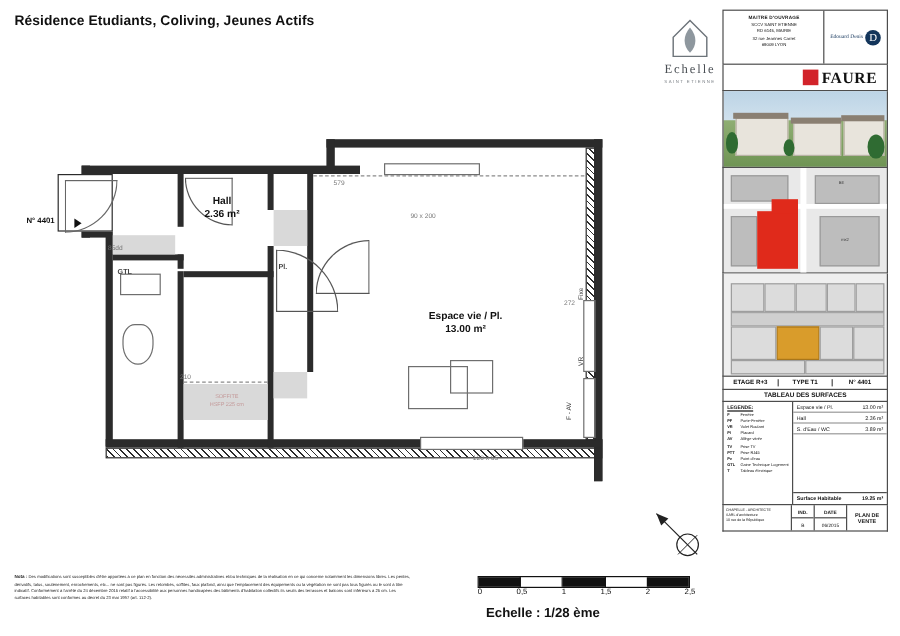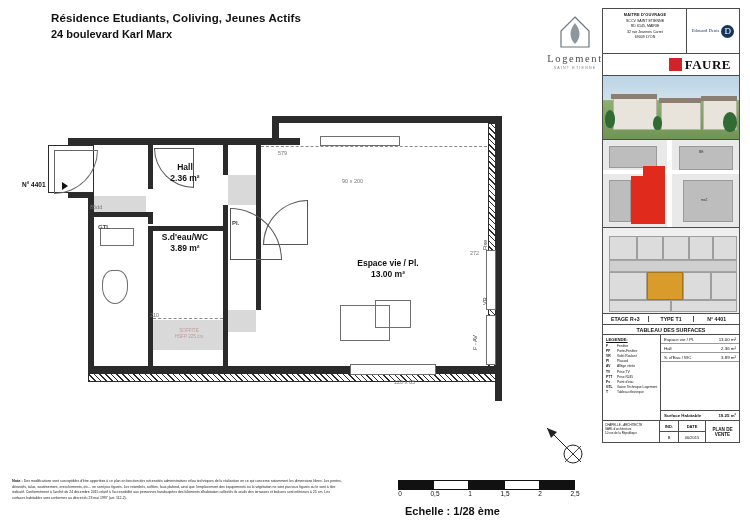--- a/index.html
+++ b/index.html
@@ -7,21 +7,21 @@
     width:750px;height:530px;
     background:#ffffff;
     font-family:"Liberation Sans", sans-serif;
     color:#111;
     position:relative;
     overflow:hidden;
   }
   .sheet{position:absolute;inset:0;}
 
   
-  .addr{position:absolute;left:12px;top:10px;line-height:1.45;margin-left:39px;}
+  .addr{position:absolute;left:12px;top:10px;line-height:1.45;}
   .addr .l1{font-size:11.5px;font-weight:bold;letter-spacing:.1px;}
   .addr .l2,.addr .l3{font-size:11px;font-weight:bold;}
 
   
   .harmony{position:absolute;left:535px;top:14px;width:80px;text-align:center;}
   .harmony .mark{width:40px;height:36px;margin:0 auto;}
   .harmony .nm{font-size:10.5px;letter-spacing:1.6px;color:#4a4f54;margin-top:3px;font-family:"Liberation Serif",serif;}
   .harmony .sub{font-size:3.6px;letter-spacing:1.2px;color:#7a7f85;margin-top:2px;}
 
   
@@ -120,31 +120,30 @@
 
   .compass{position:absolute;left:543px;top:424px;width:46px;height:46px;}
 </style>
 </head>
 <body>
 
 <div class="sheet">
 
   <div class="addr">
     <div class="l1">Résidence Etudiants, Coliving, Jeunes Actifs</div>
-    <div class="l2">24 boulevard Karl Marx</div>
   </div>
 
   <div class="harmony">
     <div class="mark">
       <svg width="40" height="36" viewBox="0 0 40 36">
         <path d="M20 3 L34 17 L34 33 L6 33 L6 17 Z" fill="none" stroke="#6d747a" stroke-width="1.2"></path>
         <path d="M20 9 C14 16, 14 24, 20 30 C26 24, 26 16, 20 9 Z" fill="#8e979e"></path>
       </svg>
     </div>
-    <div class="nm">Logement</div>
+    <div class="nm">Echelle</div>
     <div class="sub">SAINT ETIENNE</div>
   </div>
 
   <div class="rcol">
 
     <div class="box moa">
       <div class="txt">
         <div class="t1">MAITRE D'OUVRAGE</div>
         <div class="t2" style="white-space:pre-line">SCCV SAINT ETIENNE
 RD 6145, MAIRIE
@@ -344,24 +343,20 @@
     <div class="thin" style="left:80px;top:128px;width:34px;height:18px;"></div>
 
     <div class="dash" style="left:241px;top:46px;width:226px;"></div>
     <div class="dash" style="left:133px;top:218px;width:70px;"></div>
 
     <div class="roomlabel" style="left:120px;top:62px;width:90px;">
       <div class="n">Hall</div>
       <div class="a">2.36 m²</div>
     </div>
 
-    <div class="roomlabel" style="left:110px;top:132px;width:110px;">
-      <div class="n">S.d'eau/WC</div>
-      <div class="a">3.89 m²</div>
-    </div>
 
     <div class="roomlabel" style="left:288px;top:158px;width:160px;">
       <div class="n">Espace vie / Pl.</div>
       <div class="a">13.00 m²</div>
     </div>
 
     <div class="dim" style="left:322px;top:78px;">90 x 200</div>
     <div class="dim" style="left:374px;top:279px;">120 x 65</div>
     <div class="dim" style="left:258px;top:50px;">579</div>
     <div class="dim" style="left:450px;top:150px;">272</div>

